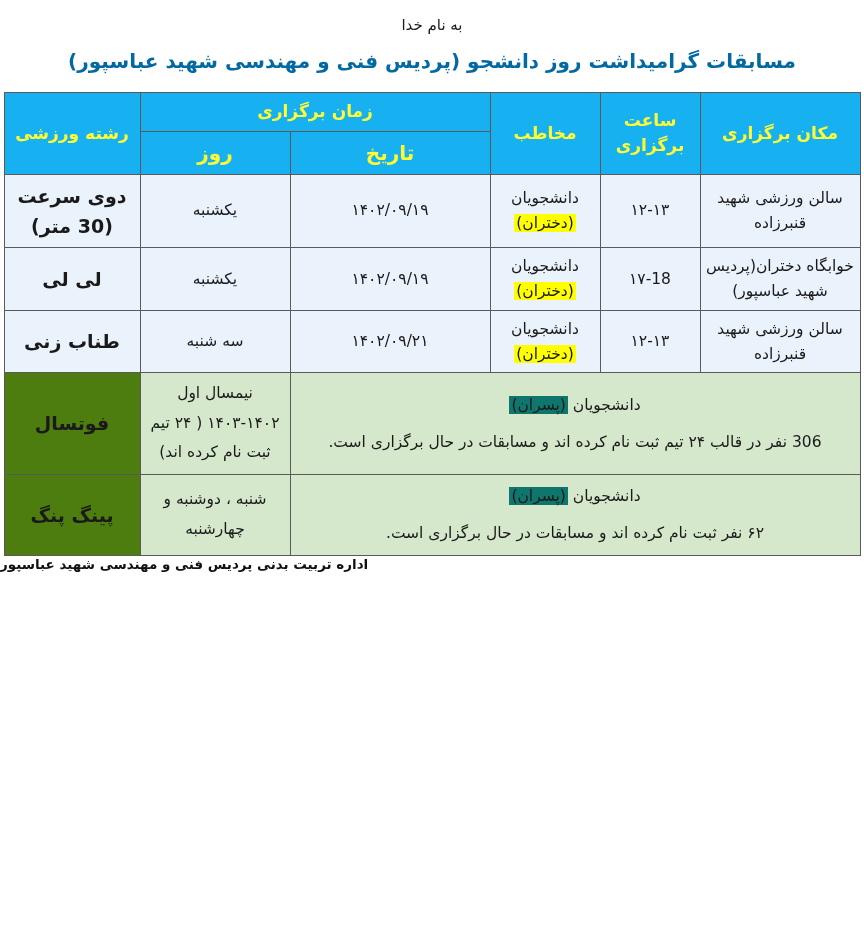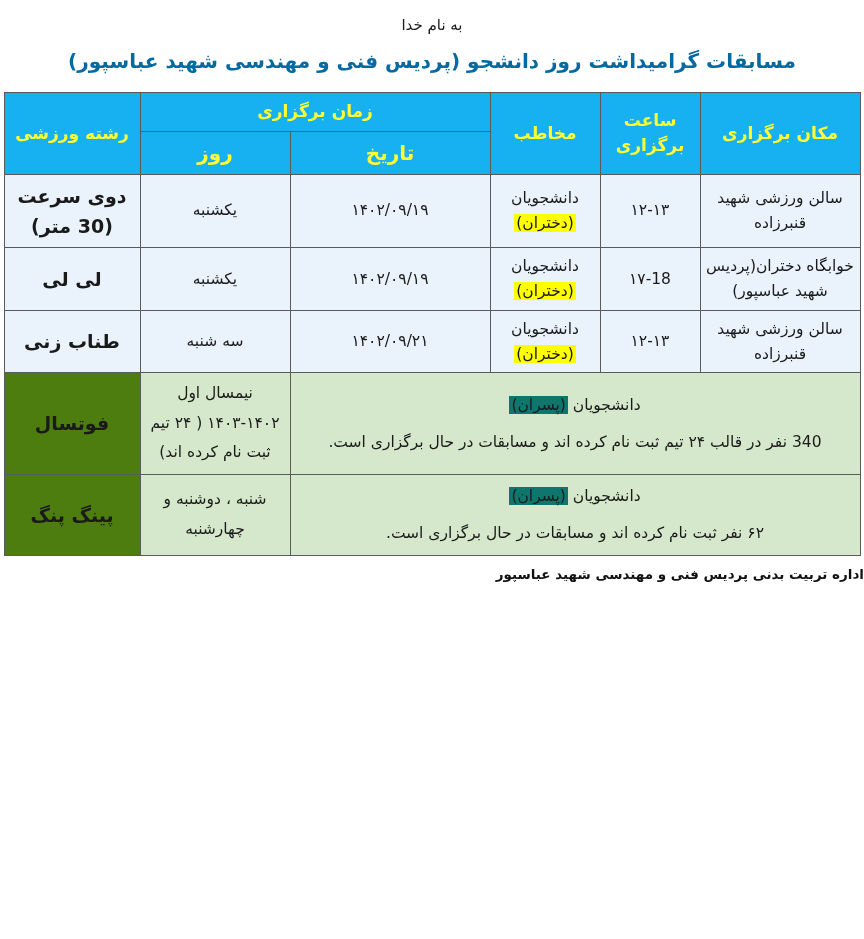--- a/index.html
+++ b/index.html
@@ -105,25 +105,24 @@
   }
   td.wide-note .line1 {
     display: block;
     margin-bottom: 6px;
   }
   td.dayblock {
     font-size: 15.5px;
     line-height: 1.9;
   }
   .footer {
-    text-align: right;
+    text-align: left;
     font-size: 13.5px;
     font-weight: bold;
     color: #111;
-    padding-top: 10px;
   }
 </style>
 </head>
 <body>
 
 <div class="page">
 
   <div class="bismillah">به نام خدا</div>
 
   <div class="main-title">مسابقات گرامیداشت  روز دانشجو (پردیس فنی و مهندسی شهید عباسپور)</div>
@@ -184,21 +183,21 @@
           <span class="hl-yellow">(دختران)</span>
         </td>
         <td>۱۴۰۲/۰۹/۲۱</td>
         <td>سه شنبه</td>
         <td class="sport">طناب زنی</td>
       </tr>
 
       <tr class="green">
         <td class="wide-note" colspan="4">
           <span class="line1"><span>دانشجویان </span><span class="hl-cyan">(پسران)</span></span>
-          <span>340 نفر در قالب ۲۴ تیم ثبت نام کرده اند و مسابقات در حال برگزاری است.</span>
+          <span>306 نفر در قالب ۲۴ تیم ثبت نام کرده اند و مسابقات در حال برگزاری است.</span>
         </td>
         <td class="dayblock">نیمسال اول ۱۴۰۲-۱۴۰۳ ( ۲۴ تیم ثبت نام کرده اند)</td>
         <td class="sport">فوتسال</td>
       </tr>
 
       <tr class="green">
         <td class="wide-note" colspan="4">
           <span class="line1"><span>دانشجویان </span><span class="hl-cyan">(پسران)</span></span>
           <span>۶۲ نفر ثبت نام کرده اند و مسابقات در حال برگزاری است.</span>
         </td>

